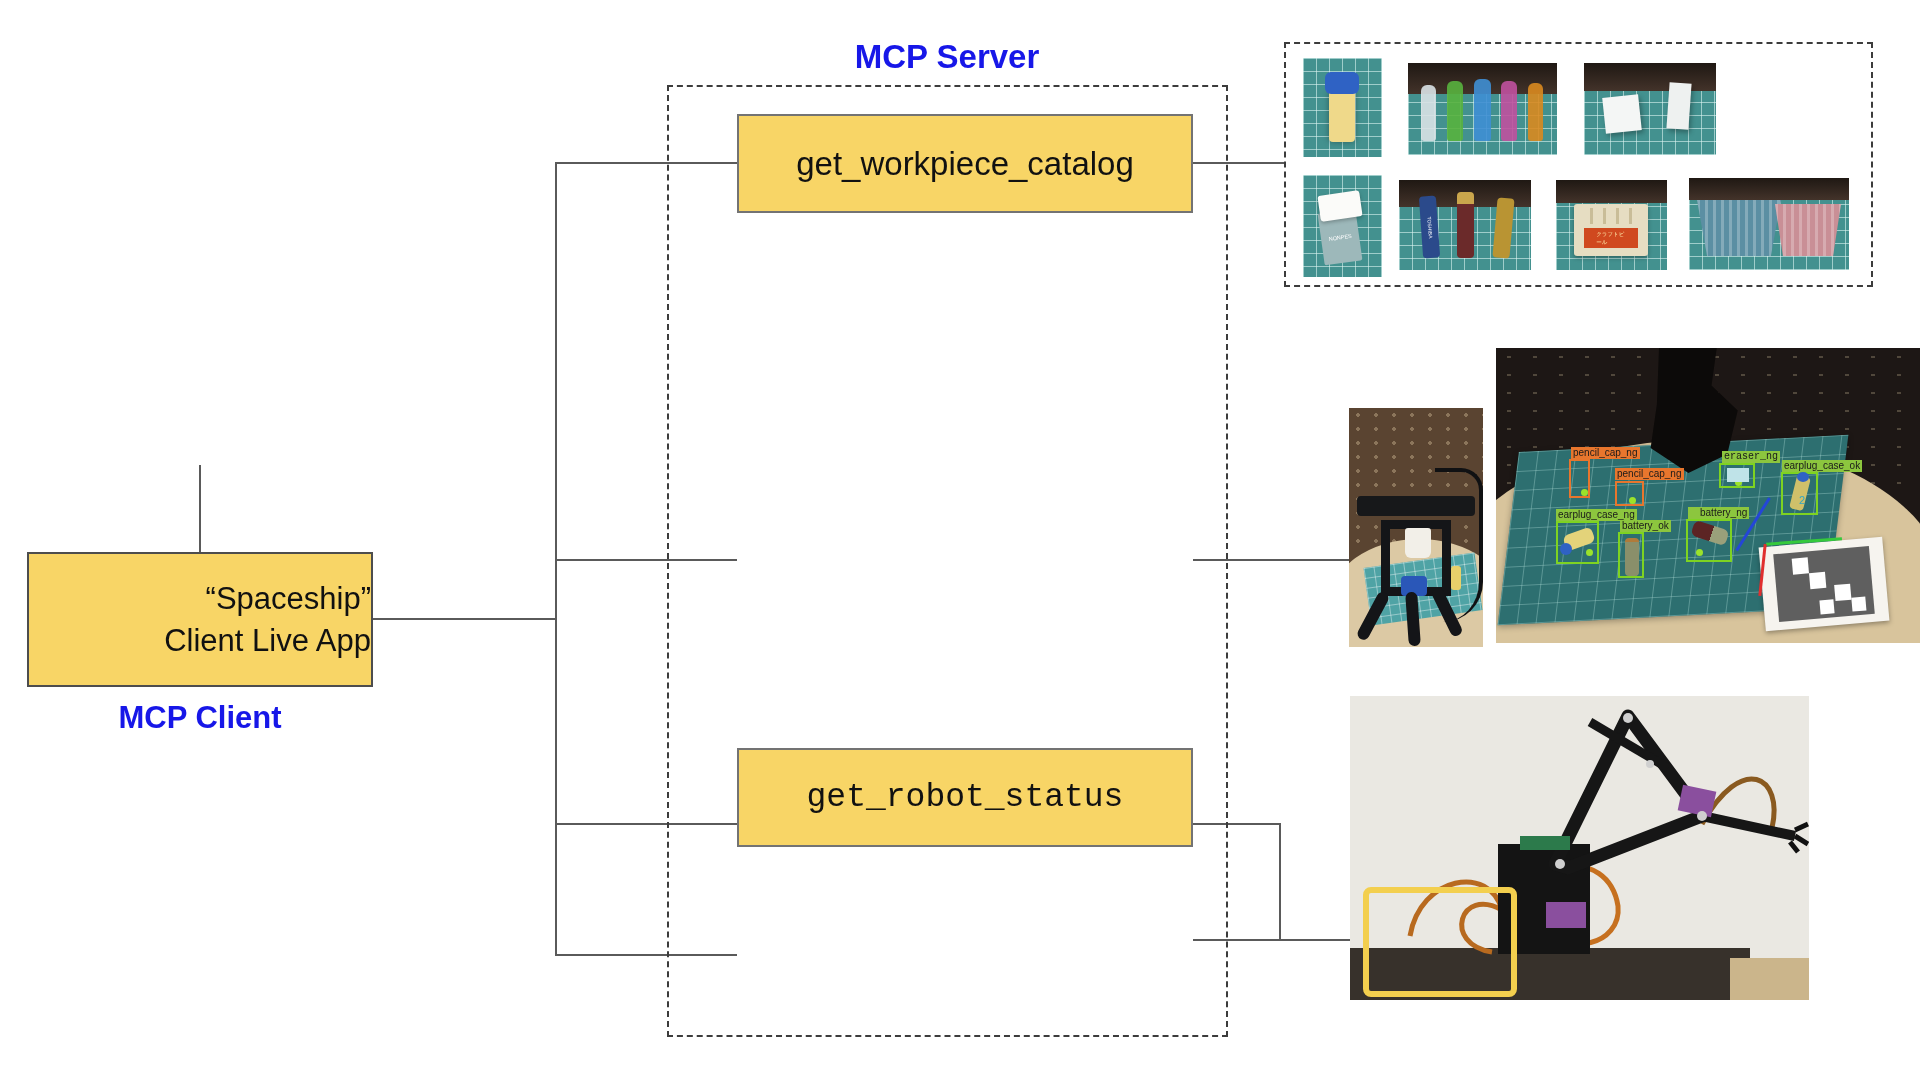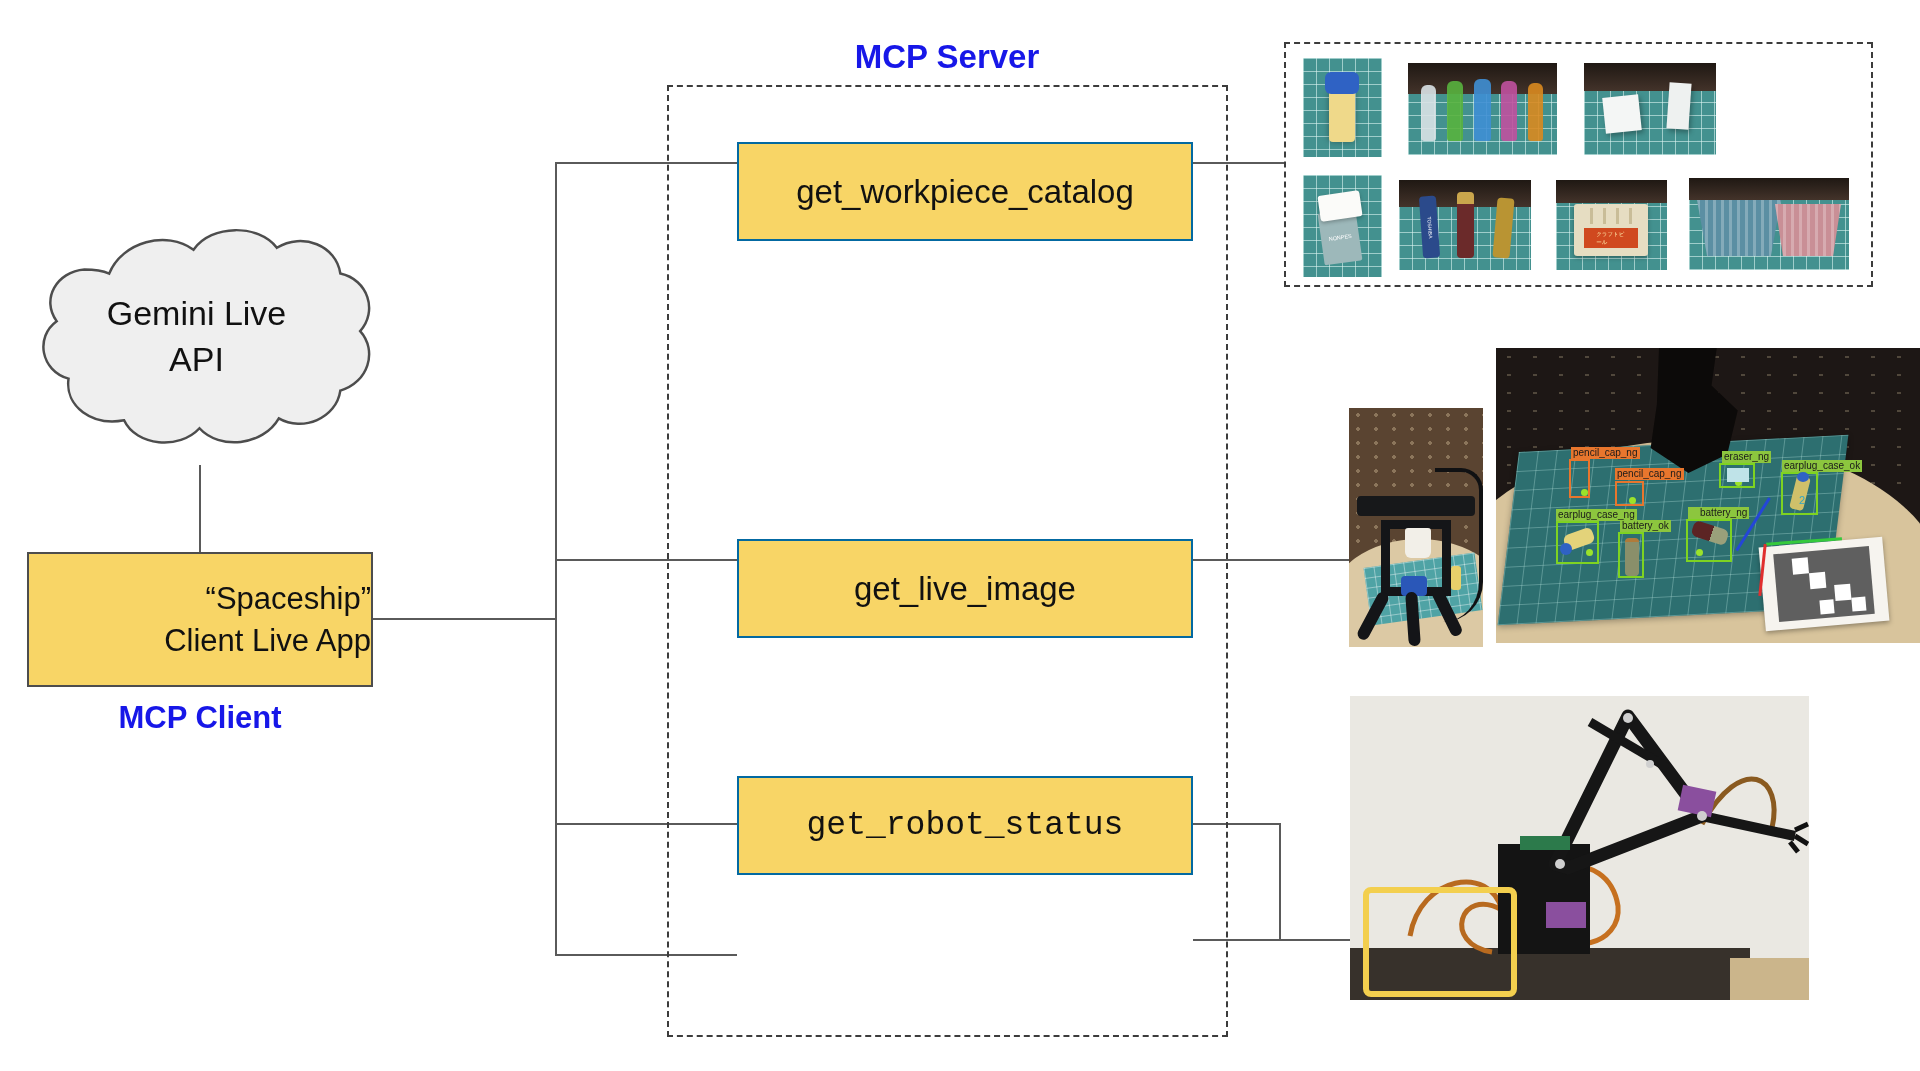--- a/index.html
+++ b/index.html
@@ -2,22 +2,22 @@
 <html><head>
 <meta charset="utf-8">
 <style>
   html,body{margin:0;padding:0;background:#ffffff;}
   #canvas{position:relative;width:1920px;height:1071px;background:#ffffff;overflow:hidden;
           font-family:"Liberation Sans", sans-serif;}
   .hline,.vline{position:absolute;background:#5a5a5a;}
   .hline{height:2px;}
   .vline{width:2px;}
   .toolbox{position:absolute;left:737px;width:456px;height:99px;background:#F8D566;
-           border:2px solid #0369a1;box-sizing:border-box;display:flex;align-items:center;
-           justify-content:center;font-size:33px;color:#111;margin-top:28px;}
+           border:2px solid #737373;box-sizing:border-box;display:flex;align-items:center;
+           justify-content:center;font-size:33px;color:#111;}
   .dashedbox{position:absolute;border:2px dashed #3c3c3c;box-sizing:border-box;}
   .bluecap{position:absolute;color:#1717E8;font-weight:bold;font-size:31px;text-align:center;}
   .photo{position:absolute;overflow:hidden;}
   .mat{background-color:#43918f;
        background-image:linear-gradient(rgba(220,245,242,.6) 1px,transparent 1px),
                         linear-gradient(90deg,rgba(220,245,242,.6) 1px,transparent 1px);
        background-size:13px 13px;}
   .dark-top{position:absolute;top:0;left:0;right:0;background:linear-gradient(#1f1813,#43332a);}
   .ann-label{position:absolute;font-size:10px;line-height:12px;padding:0 2px;color:#1a1a1a;white-space:nowrap;}
   .ann-box{position:absolute;box-sizing:border-box;}
@@ -41,44 +41,31 @@
   <div class="hline" style="left:556px;top:162px;width:181px;"></div>
   <div class="hline" style="left:556px;top:559px;width:181px;"></div>
   <div class="hline" style="left:556px;top:823px;width:181px;"></div>
   <div class="hline" style="left:556px;top:954px;width:181px;"></div>
   <div class="hline" style="left:1193px;top:162px;width:91px;"></div>
   <div class="hline" style="left:1193px;top:559px;width:156px;"></div>
   <div class="hline" style="left:1193px;top:823px;width:88px;"></div>
   <div class="vline" style="left:1279px;top:823px;height:118px;"></div>
   <div class="hline" style="left:1193px;top:939px;width:157px;"></div>
 
-  <div style="position:absolute;left:13px;top:212px;width:367px;height:253px;">
-    <svg width="367" height="253" viewBox="0 0 370 255">
-      <path d="M 97,62 C 110,30 155,18 182,38 C 200,12 248,12 266,36 C 292,20 326,34 330,62
-               C 358,68 368,100 350,120 C 368,140 358,172 330,180 C 326,208 292,222 268,208
-               C 252,236 208,240 188,218 C 168,240 124,236 112,210 C 80,216 52,196 56,168
-               C 28,160 22,126 44,110 C 28,88 44,60 72,58 C 80,58 90,59 97,62 Z" fill="#efefef" stroke="#4d4d4d" stroke-width="2.5"></path>
-    </svg>
-    <div style="position:absolute;top:78px;left:0;width:100%;text-align:center;font-size:34px;color:#111;line-height:46px;">
-      <div>Gemini Live</div>
-      <div>API</div>
-    </div>
-  </div>
 
   <div style="position:absolute;left:27px;top:552px;width:346px;height:135px;background:#F8D566;border:2px solid #4d4d4d;box-sizing:border-box;display:flex;flex-direction:column;align-items:flex-end;justify-content:center;font-size:31px;color:#111;line-height:42px;">
     <div>“Spaceship”</div>
     <div>Client Live App</div>
   </div>
   <div class="bluecap" style="left:27px;top:700px;width:346px;">MCP Client</div>
 
   <div class="bluecap" style="left:747px;top:38px;width:400px;font-size:33px;">MCP Server</div>
   <div class="dashedbox" style="left:667px;top:85px;width:561px;height:952px;"></div>
 
   <div class="toolbox" style="top:114px;">get_workpiece_catalog</div>
-  <div class="toolbox" style="top:511px;">get_live_image</div>
   <div class="toolbox" style="top:748px;font-family:Liberation Mono, monospace;">get_robot_status</div>
 
   <div class="dashedbox" style="left:1284px;top:42px;width:589px;height:245px;"></div>
 
   <div class="photo mat" style="left:1303px;top:58px;width:79px;height:99px;">
     <div style="position:absolute;left:26px;top:32px;width:26px;height:52px;background:#efd98a;border-radius:4px;box-shadow:0 0 6px rgba(0,0,0,.35);"></div>
     <div style="position:absolute;left:22px;top:14px;width:34px;height:22px;background:#2f62c4;border-radius:6px;"></div>
   </div>
 
   <div class="photo mat" style="left:1408px;top:63px;width:149px;height:92px;">
@@ -152,21 +139,21 @@
     <div class="ann-label orange" style="left:75px;top:99px;">pencil_cap_ng</div>
     <div class="ann-box b-orange" style="left:73px;top:111px;width:21px;height:39px;">
         <div class="dot" style="left:10px;top:28px;"></div>
       </div>
 
     <div class="ann-label orange" style="left:119px;top:120px;">pencil_cap_ng</div>
     <div class="ann-box b-orange" style="left:119px;top:133px;width:29px;height:25px;">
         <div class="dot" style="left:12px;top:14px;"></div>
       </div>
 
-    <div class="ann-label green" style="left:226px;top:103px;">eraser_ng</div>
+    <div class="ann-label green" style="left:226px;top:103px;font-family:Liberation Mono, monospace;">eraser_ng</div>
     <div class="ann-box b-green" style="left:223px;top:115px;width:36px;height:25px;">
         <div class="dot" style="left:14px;top:14px;"></div>
         <div style="position:absolute;left:6px;top:3px;width:22px;height:14px;background:#bfe3e8;"></div>
       </div>
 
     <div class="ann-label green" style="left:286px;top:112px;">earplug_case_ok</div>
     <div class="ann-box b-green" style="left:285px;top:124px;width:37px;height:43px;">
         <div class="dot" style="left:8px;top:28px;"></div>
         <div style="position:absolute;left:10px;top:2px;width:14px;height:34px;background:#cfc06a;transform:rotate(14deg);border-radius:4px;"></div>
         <div style="position:absolute;left:14px;top:-2px;width:12px;height:10px;background:#2f62c4;border-radius:50%;"></div>

